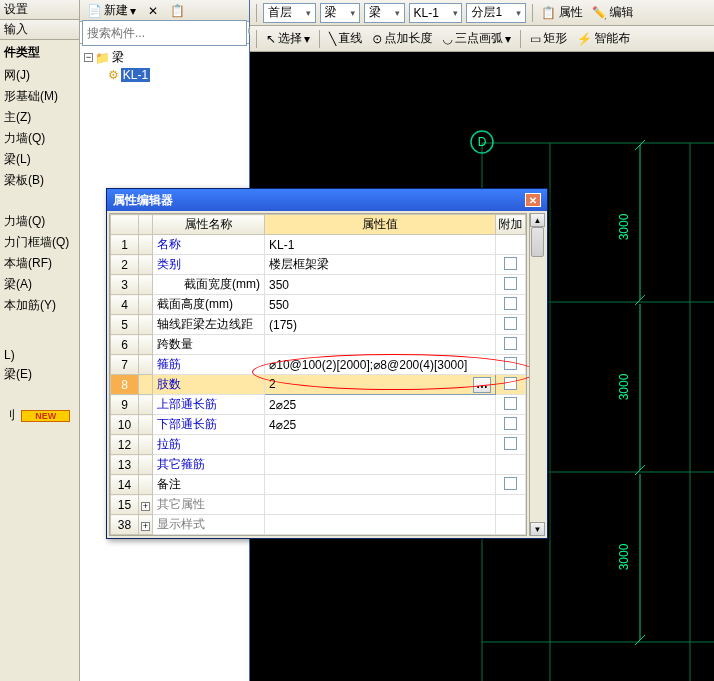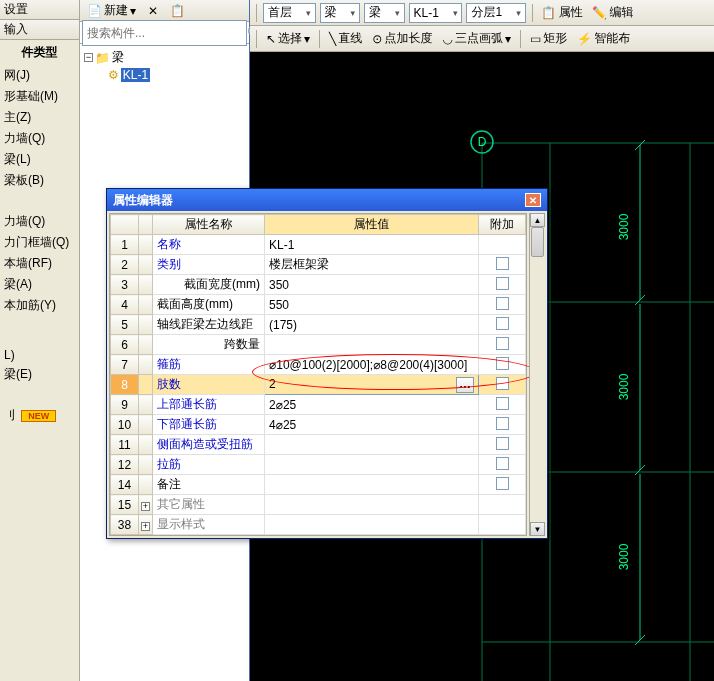--- a/index.html
+++ b/index.html
@@ -2,22 +2,22 @@
 <html><head>
 <meta charset="utf-8">
 <style>
 * { box-sizing: border-box; margin: 0; padding: 0; font-family: "Microsoft YaHei", SimSun, sans-serif; font-size: 12px; }
 body { background: #ece9d8; width: 714px; height: 681px; overflow: hidden; position: relative; }
 
 .left-panel { position: absolute; left: 0; top: 0; width: 80px; height: 681px; background: #ece9d8; border-right: 1px solid #aca899; }
 .left-header { background: linear-gradient(#f4f3ee,#e6e2d4); height: 20px; border-bottom: 1px solid #aca899; display: flex; align-items: center; padding-left: 4px; }
 .left-list { overflow: hidden; }
 .left-item { padding: 2px 4px; white-space: nowrap; cursor: pointer; }
-.left-group { font-weight: bold; padding: 4px; text-align: center; }
-.badge-new { display: inline-block; background: #ffcc00; color: #cc3300; font-size: 9px; font-weight: bold; padding: 0 6px; border: 1px solid #cc6600; margin-left: 2px; }
+.left-group { font-weight: bold; padding: 4px; }
+.badge-new { display: inline-block; background: #ffcc00; color: #cc3300; font-size: 9px; font-weight: bold; padding: 0 13px; border: 1px solid #cc6600; margin-left: 2px; }
 
 .tree-panel { position: absolute; left: 80px; top: 0; width: 170px; height: 681px; background: #fff; border-right: 1px solid #4b6eaf; }
 .tree-toolbar { height: 22px; background: linear-gradient(#f4f3ee,#e6e2d4); border-bottom: 1px solid #aca899; display: flex; align-items: center; padding: 0 4px; gap: 6px; }
 .tb-btn { display: inline-flex; align-items: center; gap: 2px; cursor: pointer; padding: 1px 3px; }
 .search-bar { height: 22px; border-bottom: 1px solid #aca899; display: flex; align-items: center; padding: 0 2px; }
 .search-bar input { flex: 1; border: 1px solid #7f9db9; height: 18px; padding: 12px 4px; color: #888; }
 .search-icon { width: 18px; height: 18px; display: flex; align-items: center; justify-content: center; cursor: pointer; }
 .tree-content { padding: 4px; }
 .tree-node { padding: 1px 0; display: flex; align-items: center; gap: 2px; cursor: pointer; }
 .expander { width: 9px; height: 9px; border: 1px solid #808080; background: #fff; display: inline-flex; align-items: center; justify-content: center; font-size: 9px; line-height: 1; cursor: pointer; }
@@ -178,21 +178,21 @@
   </div>
   <div class="grid-wrap">
     <div class="grid" style="position:relative">
       <table>
         <thead>
           <tr>
             <th style="width:28px"></th>
             <th style="width:14px"></th>
             <th>属性名称</th>
             <th style="background:#ffe8a6">属性值</th>
-            <th style="width:47px">附加</th>
+            <th style="width:30px">附加</th>
           </tr>
         </thead>
         <tbody id="grid-body">
             <tr>
               <td class="row-num">1</td>
               <td class="exp-cell"></td>
               <td class="name-col">名称</td>
               <td class="val-col"><span>KL-1</span></td>
               <td class="chk-col"></td>
             </tr>
@@ -220,21 +220,21 @@
             <tr>
               <td class="row-num">5</td>
               <td class="exp-cell"></td>
               <td class="name-col" style="color: rgb(0, 0, 0);">轴线距梁左边线距</td>
               <td class="val-col"><span>(175)</span></td>
               <td class="chk-col"><span class="chk"></span></td>
             </tr>
             <tr>
               <td class="row-num">6</td>
               <td class="exp-cell"></td>
-              <td class="name-col" style="color: rgb(0, 0, 0); text-align: right;">跨数量</td>
+              <td class="name-col" style="color: rgb(0, 0, 0);">跨数量</td>
               <td class="val-col"><span></span></td>
               <td class="chk-col"><span class="chk"></span></td>
             </tr>
             <tr>
               <td class="row-num">7</td>
               <td class="exp-cell"></td>
               <td class="name-col">箍筋</td>
               <td class="val-col"><span>⌀10@100(2)[2000];⌀8@200(4)[3000]</span></td>
               <td class="chk-col"><span class="chk"></span></td>
             </tr>
@@ -253,32 +253,32 @@
               <td class="chk-col"><span class="chk"></span></td>
             </tr>
             <tr>
               <td class="row-num">10</td>
               <td class="exp-cell"></td>
               <td class="name-col">下部通长筋</td>
               <td class="val-col"><span>4⌀25</span></td>
               <td class="chk-col"><span class="chk"></span></td>
             </tr>
             <tr>
-              <td class="row-num">11</td>
-              <td class="exp-cell"></td>
-              <td class="name-col">侧面构造或受扭筋</td>
-              <td class="val-col"><span></span></td>
-              <td class="chk-col"><span class="chk"></span></td>
-            </tr>
-            <tr>
               <td class="row-num">12</td>
               <td class="exp-cell"></td>
               <td class="name-col">拉筋</td>
               <td class="val-col"><span></span></td>
               <td class="chk-col"><span class="chk"></span></td>
+            </tr>
+            <tr>
+              <td class="row-num">13</td>
+              <td class="exp-cell"></td>
+              <td class="name-col">其它箍筋</td>
+              <td class="val-col"><span></span></td>
+              <td class="chk-col"></td>
             </tr>
             <tr>
               <td class="row-num">14</td>
               <td class="exp-cell"></td>
               <td class="name-col" style="color: rgb(0, 0, 0);">备注</td>
               <td class="val-col"><span></span></td>
               <td class="chk-col"><span class="chk"></span></td>
             </tr>
             <tr>
               <td class="row-num">15</td>

